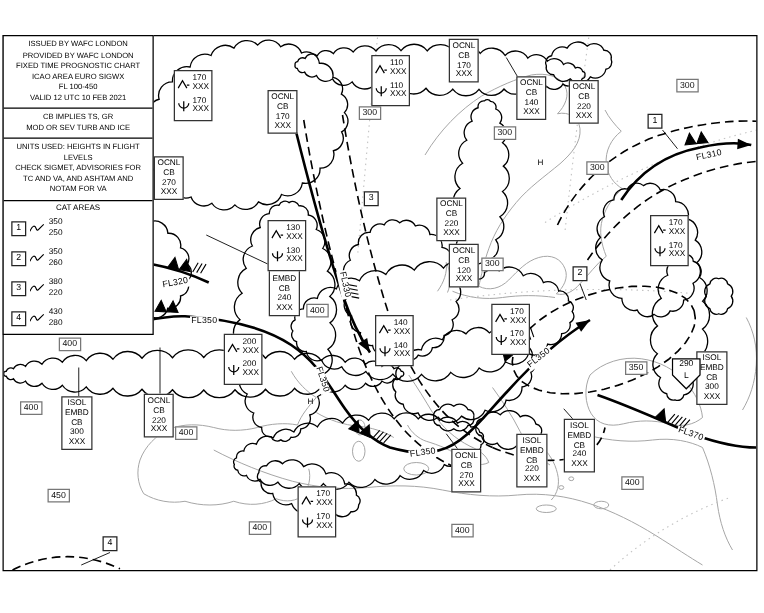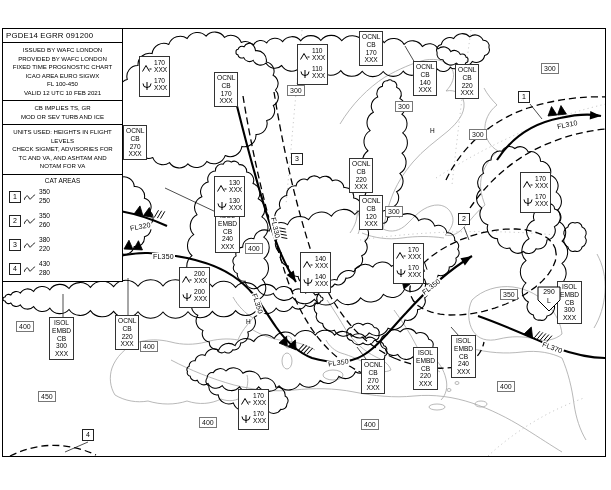--- a/index.html
+++ b/index.html
@@ -434,21 +434,20 @@
     <div class="jetlbl" style="left: 327px; top: 359px; transform: rotate(-8deg);">FL350</div>
     <div class="jetlbl" style="left: 420px; top: 283px; transform: rotate(-38deg);">FL350</div>
     <div class="jetlbl" style="left: 264px; top: 224px; transform: rotate(78deg);">FL330</div>
     <div class="jetlbl" style="left: 556px; top: 121px; transform: rotate(-12deg);">FL310</div>
     <div class="jetlbl" style="left: 541px; top: 344px; transform: rotate(20deg);">FL370</div>
     <div class="hmark" style="left: 430px; top: 127px;">H</div>
     <div class="hmark" style="left: 246px; top: 318px;">H</div>
   </div>
 
 <div class="hdr">
-  <div class="hdr-title">PGDE14 EGRR 091200</div>
   <div class="hdr-sec" id="hdr-info">
       <div class="hline">ISSUED BY WAFC LONDON</div>
       <div class="hline">PROVIDED BY WAFC LONDON</div>
       <div class="hline">FIXED TIME PROGNOSTIC CHART</div>
       <div class="hline">ICAO AREA EURO SIGWX</div>
       <div class="hline">FL 100-450</div>
       <div class="hline">VALID 12 UTC 10 FEB 2021</div>
     </div>
   <div class="hdr-sec" id="hdr-cb">
       <div class="hline">CB IMPLIES TS, GR</div>

